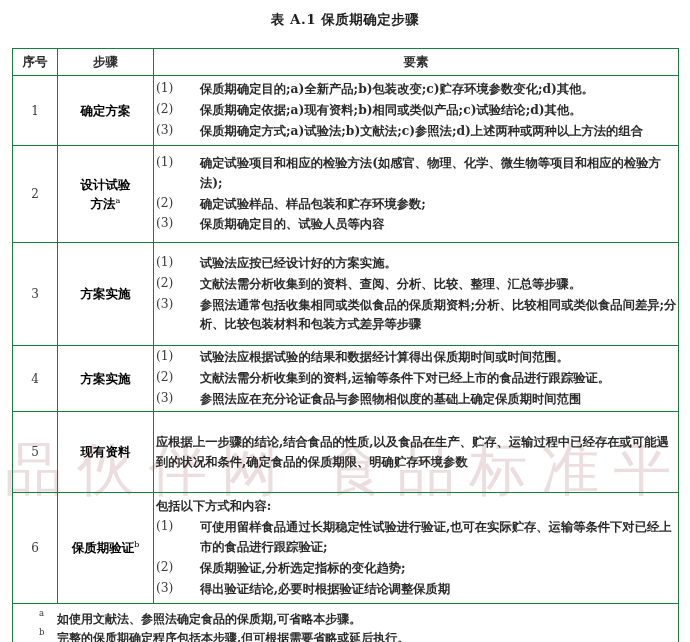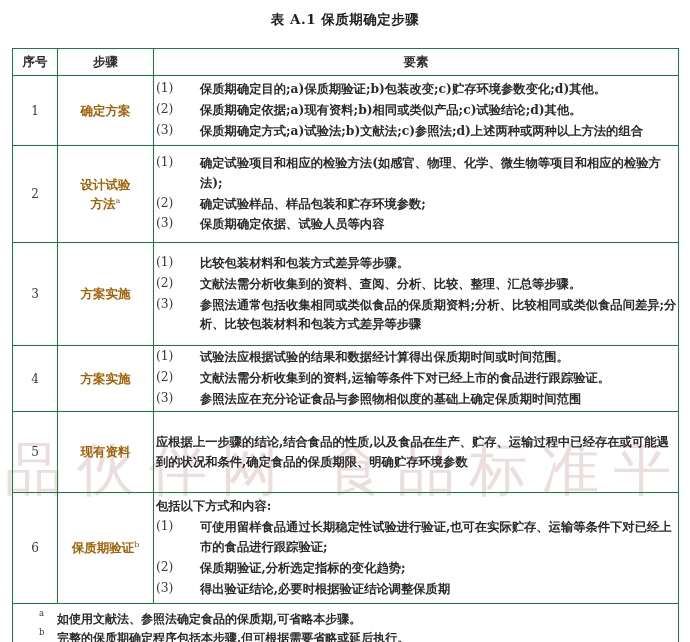--- a/index.html
+++ b/index.html
@@ -93,21 +93,21 @@
     text-align: center;
     font-size: 12px;
     font-family: "DejaVu Serif", serif;
     color: #3a3a3a;
   }
   td.step {
     text-align: center;
     font-size: 12.5px;
     font-weight: bold;
     line-height: 1.55;
-    color: #a16207;
+    color: #000000;
   }
   td.el {
     padding: 7px 8px 7px 10px;
     font-size: 12.3px;
     line-height: 1.62;
     font-weight: bold;
     color: #2b2b2b;
   }
 
   .lead {
@@ -191,43 +191,43 @@
           <th>步骤</th>
           <th>要素</th>
         </tr>
       </thead>
       <tbody id="tbody">
           <tr style="height: 70px;">
             <td class="no">1</td>
             <td class="step"><span>确定方案</span></td>
             <td class="el">
               <ol class="items">
-                <li><span class="marker">(1)</span><span>保质期确定目的;a)保质期验证;b)包装改变;c)贮存环境参数变化;d)其他。</span></li>
+                <li><span class="marker">(1)</span><span>保质期确定目的;a)全新产品;b)包装改变;c)贮存环境参数变化;d)其他。</span></li>
                 <li><span class="marker">(2)</span><span>保质期确定依据;a)现有资料;b)相同或类似产品;c)试验结论;d)其他。</span></li>
                 <li><span class="marker">(3)</span><span>保质期确定方式;a)试验法;b)文献法;c)参照法;d)上述两种或两种以上方法的组合</span></li>
               </ol>
             </td>
           </tr>
           <tr style="height: 97px;">
             <td class="no">2</td>
             <td class="step"><span>设计试验<br>方法</span><sup class="fn">a</sup></td>
             <td class="el">
               <ol class="items">
                 <li><span class="marker">(1)</span><span>确定试验项目和相应的检验方法(如感官、物理、化学、微生物等项目和相应的检验方法);</span></li>
                 <li><span class="marker">(2)</span><span>确定试验样品、样品包装和贮存环境参数;</span></li>
-                <li><span class="marker">(3)</span><span>保质期确定依据、试验人员等内容</span></li>
+                <li><span class="marker">(3)</span><span>保质期确定目的、试验人员等内容</span></li>
               </ol>
             </td>
           </tr>
           <tr style="height: 103px;">
             <td class="no">3</td>
             <td class="step"><span>方案实施</span></td>
             <td class="el">
               <ol class="items">
-                <li><span class="marker">(1)</span><span>比较包装材料和包装方式差异等步骤。</span></li>
+                <li><span class="marker">(1)</span><span>试验法应按已经设计好的方案实施。</span></li>
                 <li><span class="marker">(2)</span><span>文献法需分析收集到的资料、查阅、分析、比较、整理、汇总等步骤。</span></li>
                 <li><span class="marker">(3)</span><span>参照法通常包括收集相同或类似食品的保质期资料;分析、比较相同或类似食品间差异;分析、比较包装材料和包装方式差异等步骤</span></li>
               </ol>
             </td>
           </tr>
           <tr style="height: 66px;">
             <td class="no">4</td>
             <td class="step"><span>方案实施</span></td>
             <td class="el">
               <ol class="items">

